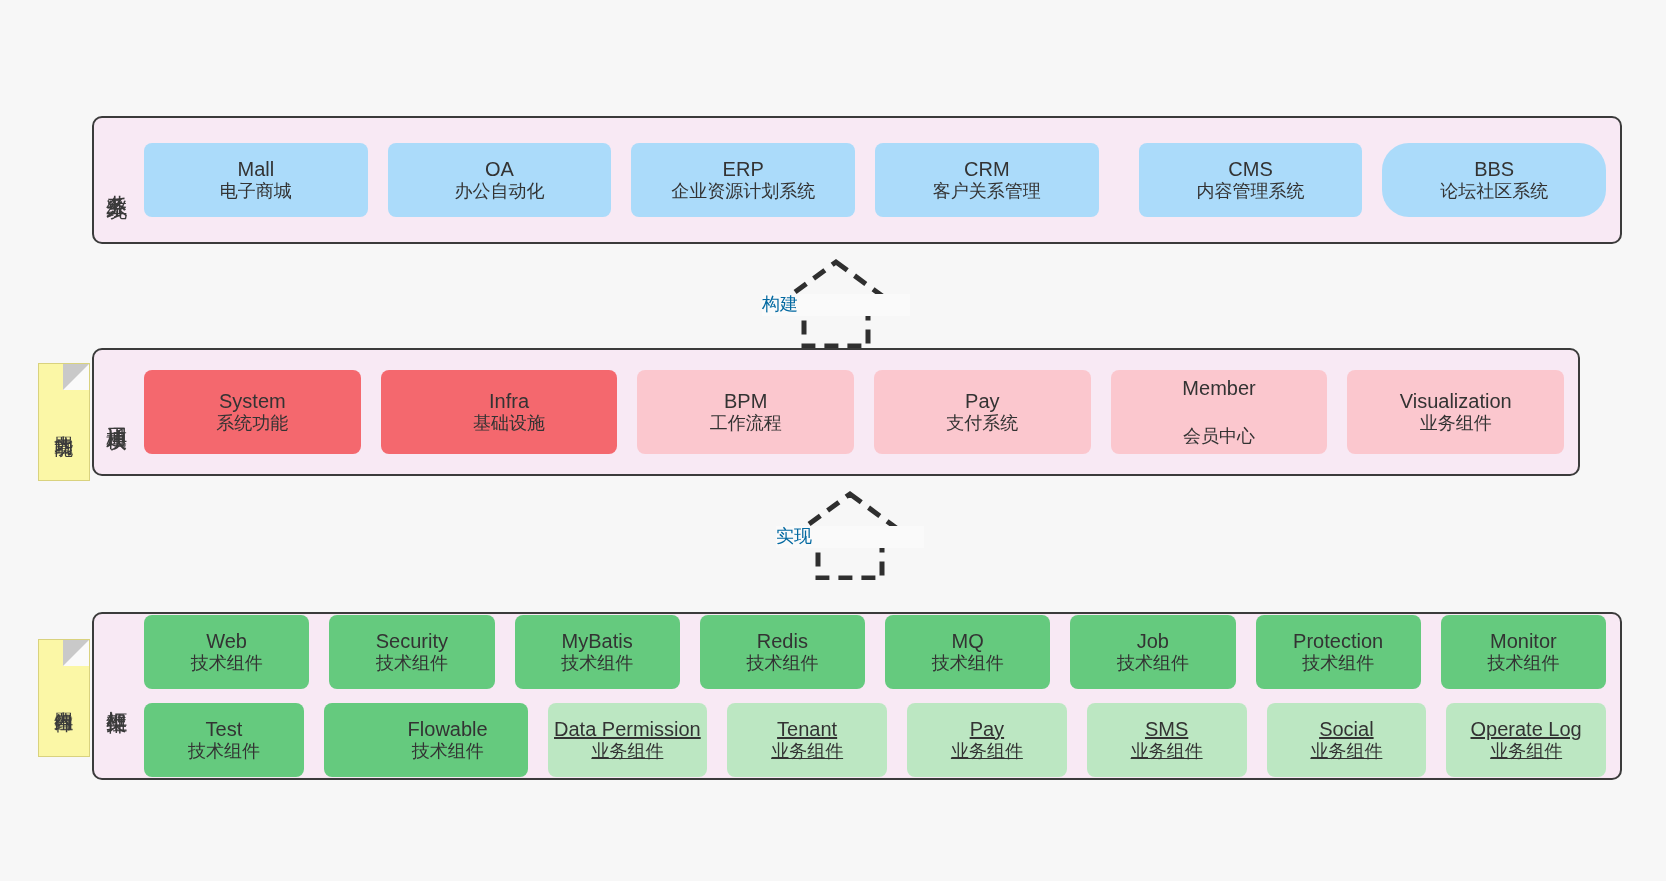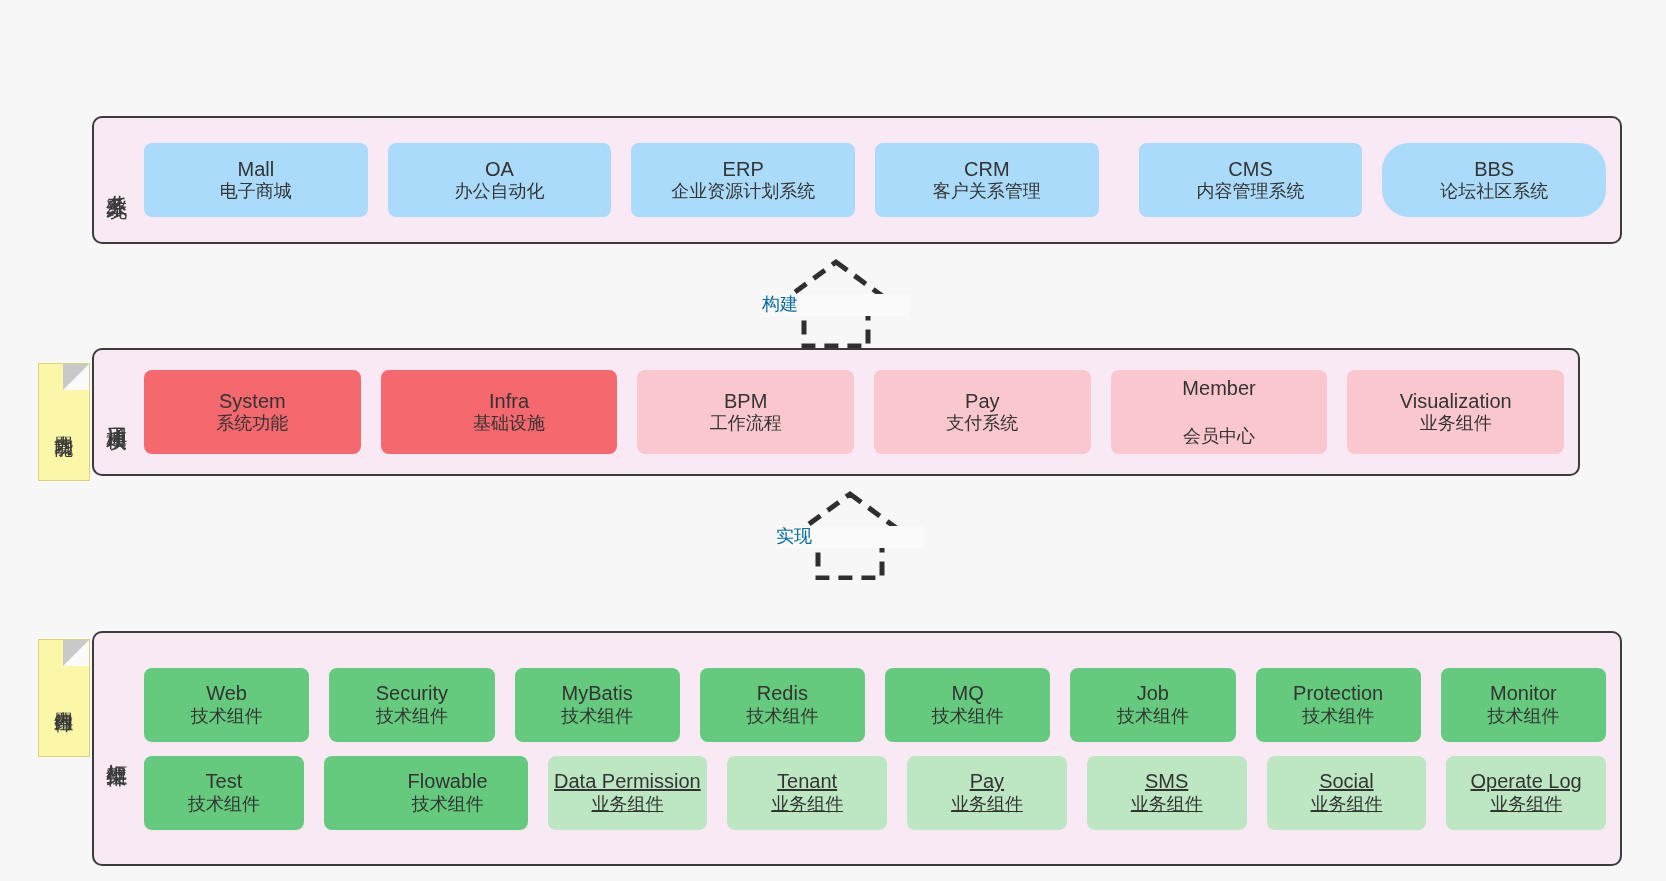--- a/index.html
+++ b/index.html
@@ -212,21 +212,21 @@
     <svg width="148" height="90" viewBox="0 0 148 90" aria-hidden="true">
       <path d="M74 4 L142 54 L106 54 L106 88 L42 88 L42 54 L6 54 Z" fill="none" stroke="#2f2f2f" stroke-width="5" stroke-dasharray="14 9" stroke-linejoin="miter"></path>
     </svg>
     <div class="arrow-label">实现</div>
   </div>
 
   <div class="note" id="note-framework" style="left:38px; top:639px; width:52px; height:118px;">
     <span>内置组件</span>
   </div>
 
-  <div class="layer" id="layer-framework" style="left:92px; top:631px; width:1530px; height:235px;">
+  <div class="layer" id="layer-framework" style="left:92px; top:612px; width:1530px; height:168px;">
     <div class="layer-label">框架组件</div>
     <div class="layer-body">
       <div class="row" id="row-framework-1">
           <div class="cell c-green" style="min-height: 74px;">
             <div class="t-en">Web</div>
             <div class="t-cn">技术组件</div>
           </div>
           <div class="cell c-green" style="min-height: 74px;">
             <div class="t-en">Security</div>
             <div class="t-cn">技术组件</div>

